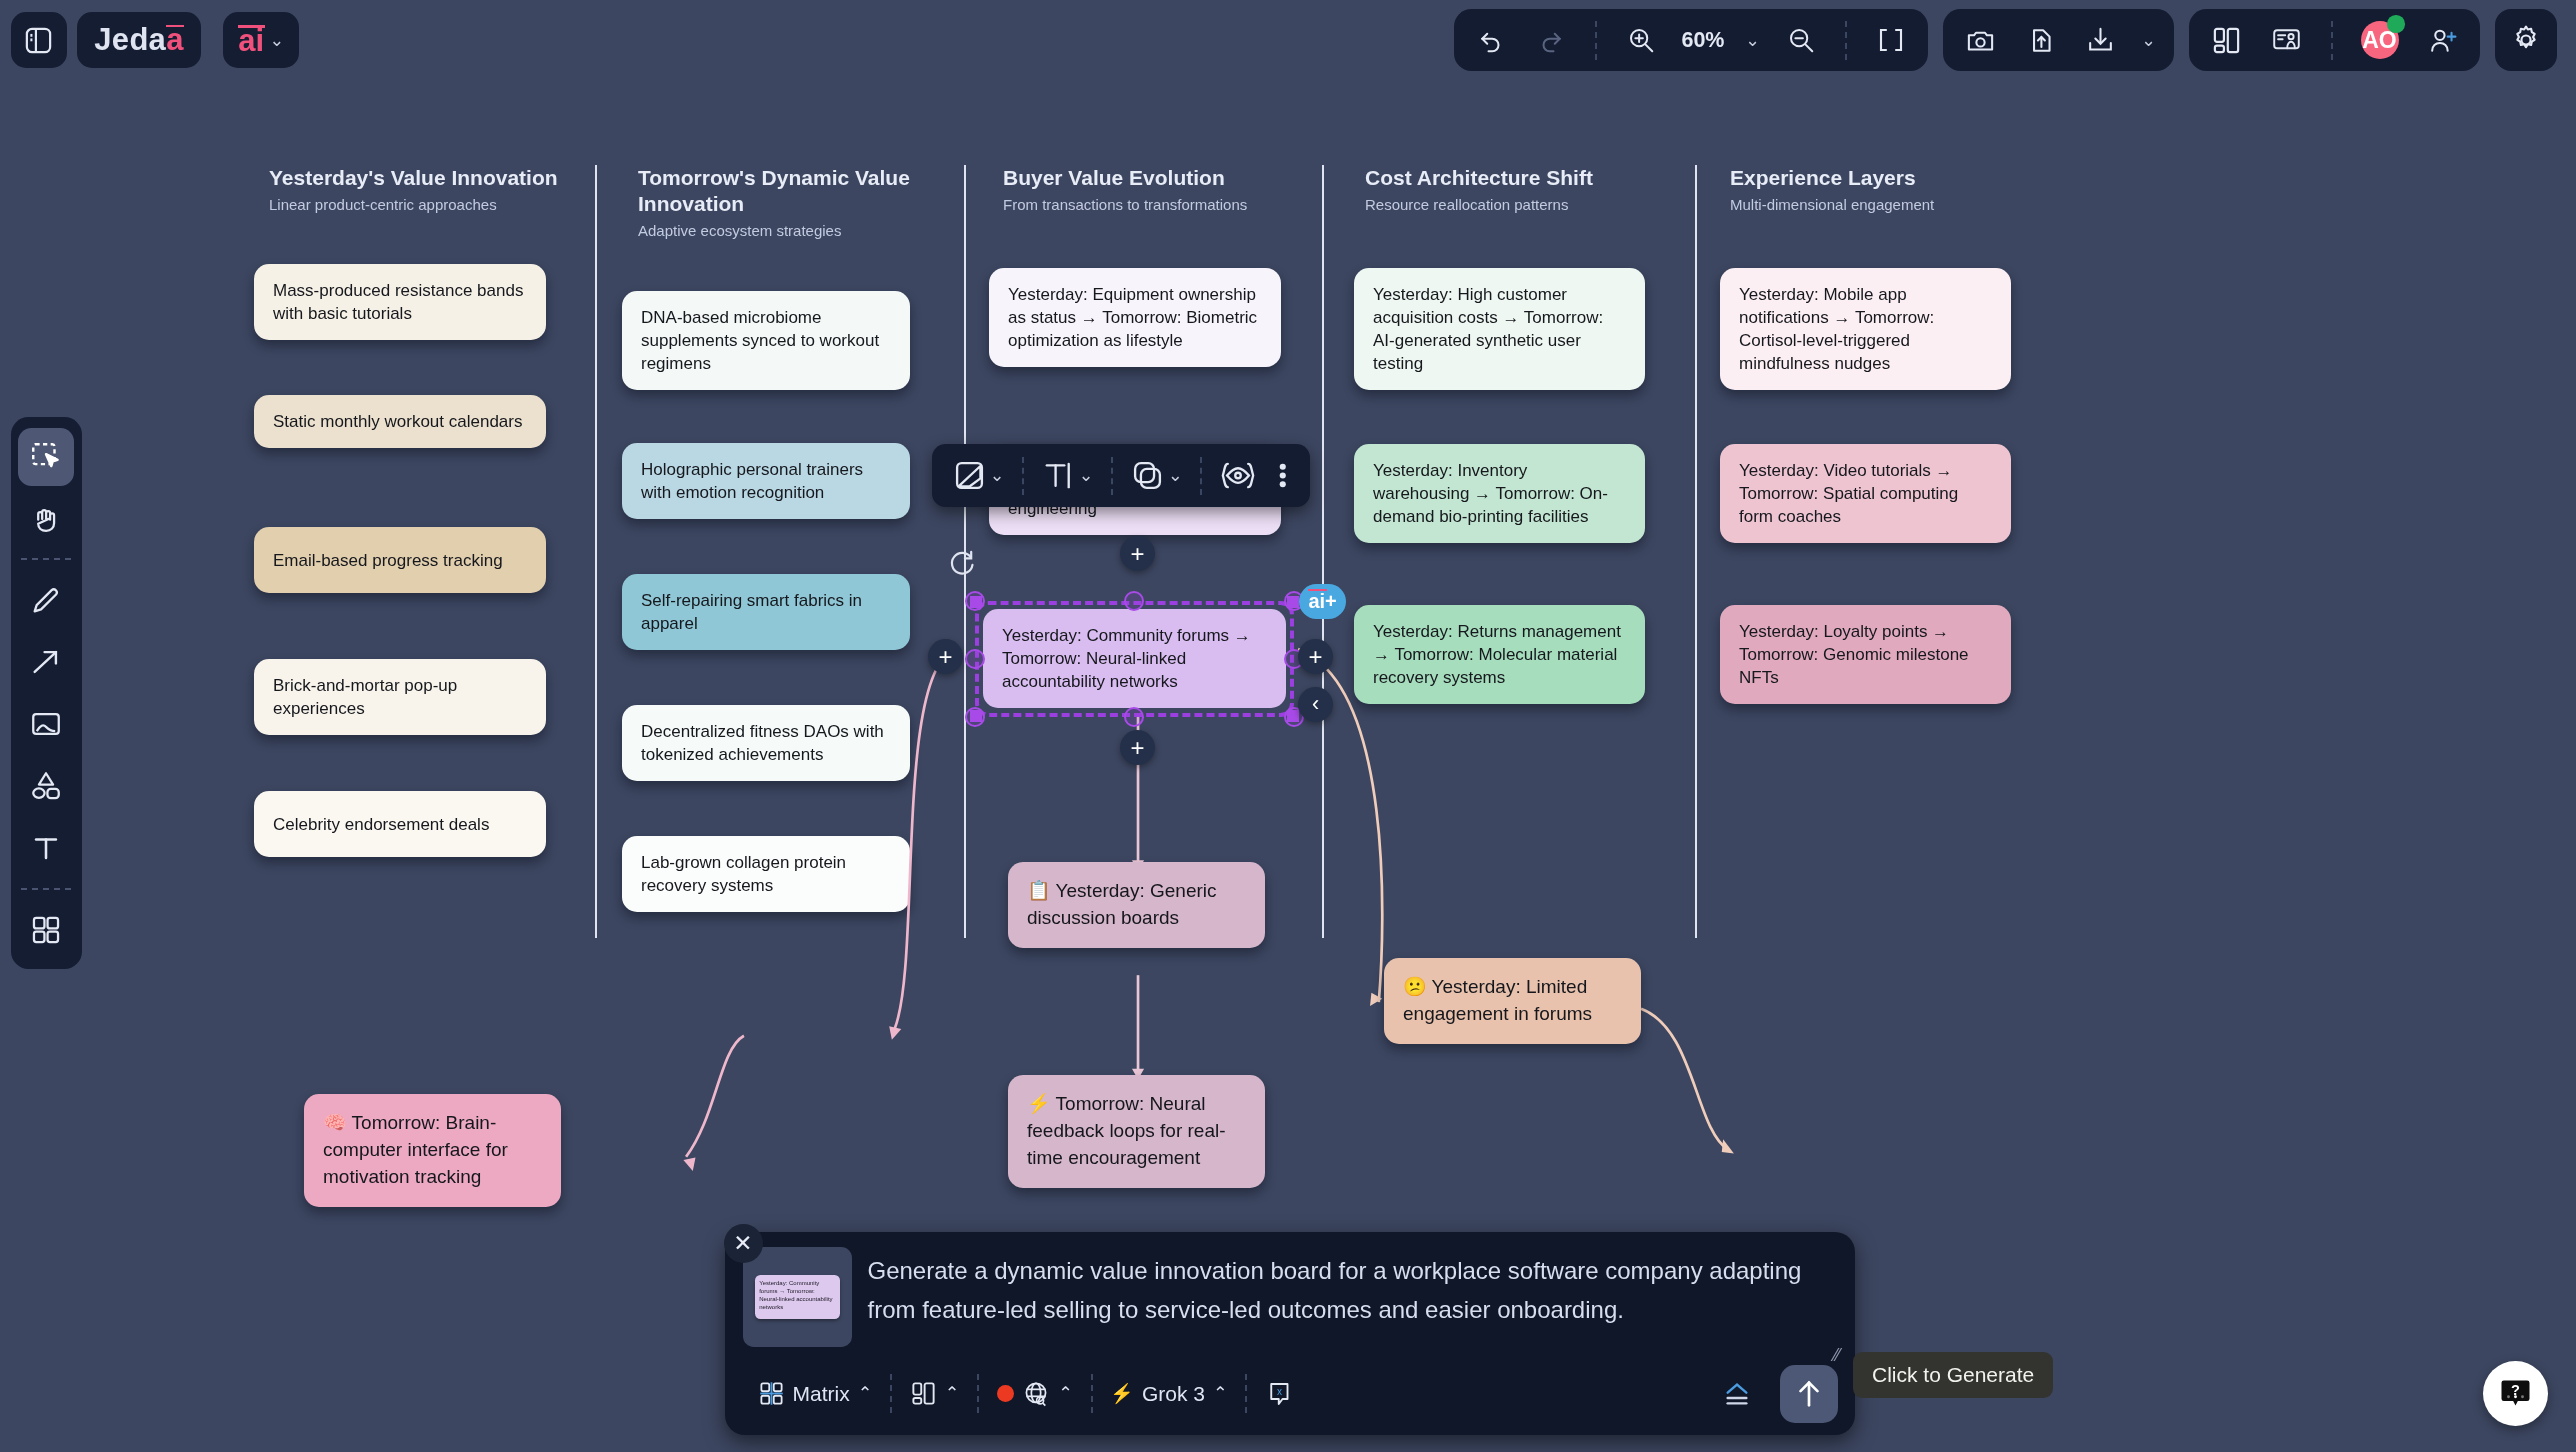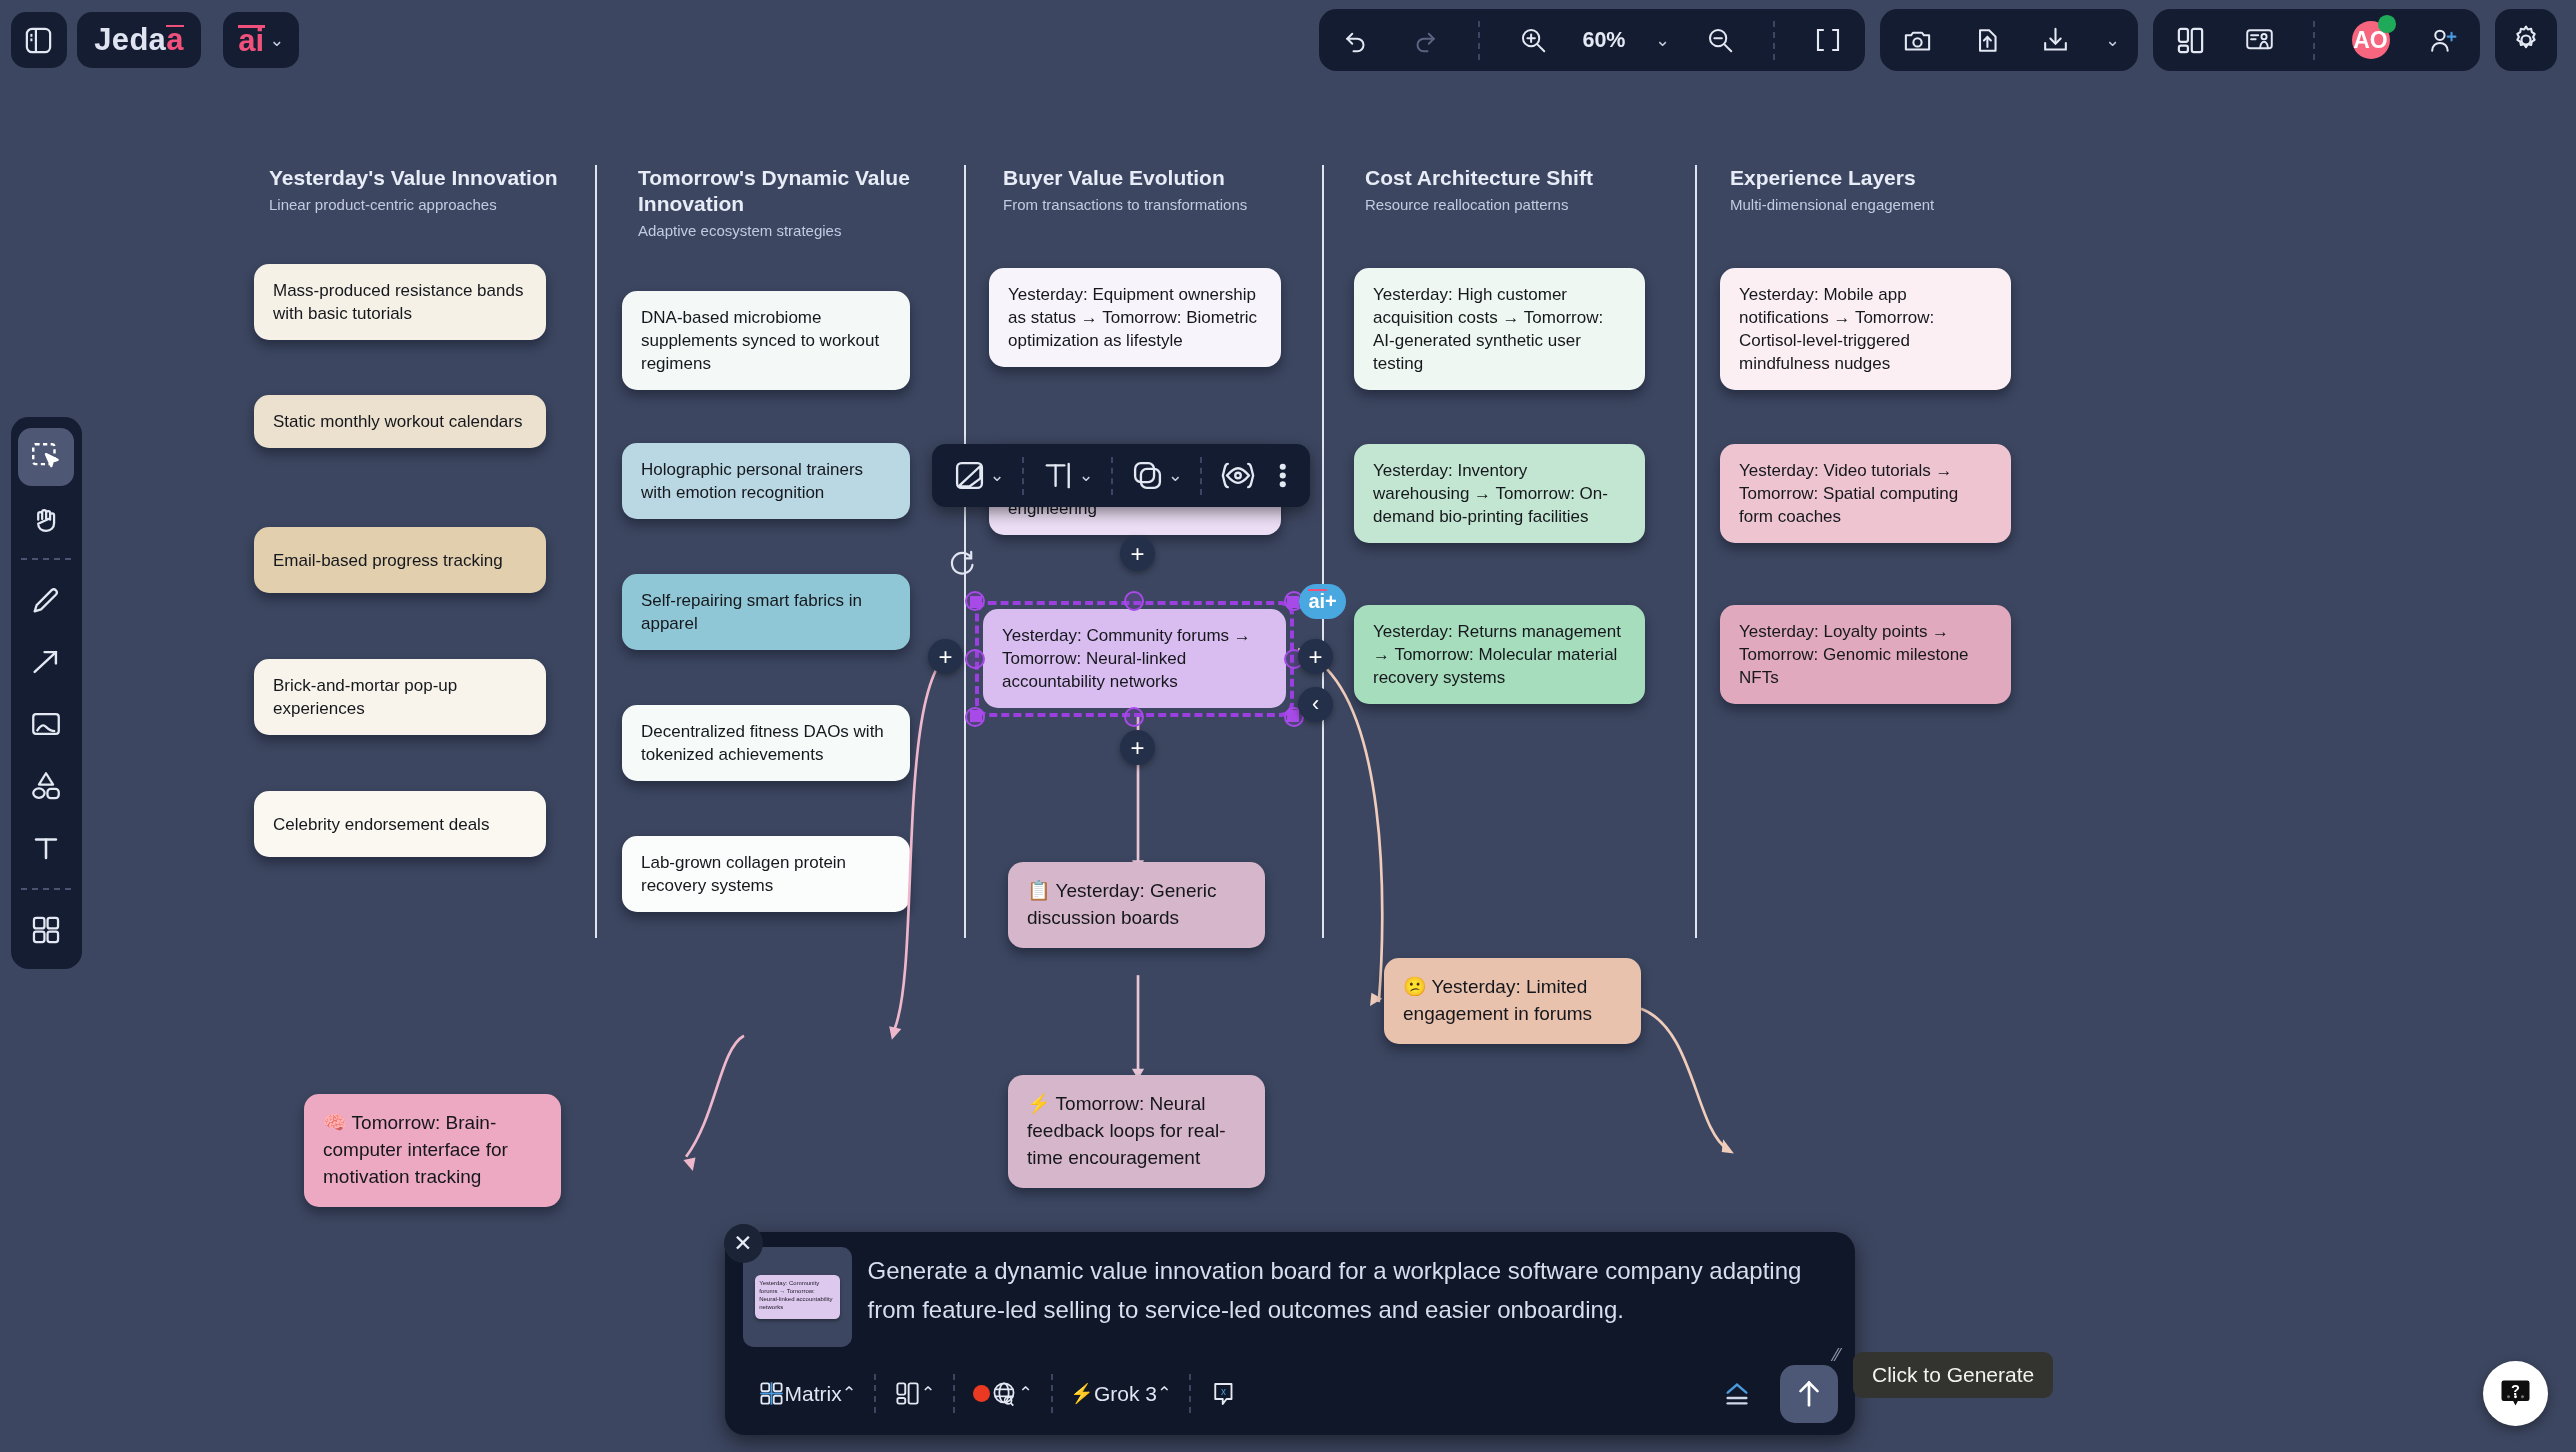--- a/index.html
+++ b/index.html
@@ -34,21 +34,21 @@
   .ai-pill .abar { position:absolute; left:-0.7px; right:-0.7px; top:4px; height:2.7px; background:#f0517c; }
   .chev { font-size: 17.5px; color: #c6cddd; font-weight: 400; }
 
   .tb-center { position: absolute; left: 0; right: 0; top: 52px; text-align: center; pointer-events: none; }
   .board-title { font-size: 30px; color: #e4e9f4; font-weight: 400; letter-spacing: 0.1px; }
   .board-sub { margin-top: 17.5px; font-size: 19px; color: #c7cfe2; font-weight: 400; }
 
   .tb-right { position: absolute; right: 19px; top: 9.4px; display: flex; align-items: center; gap: 15px; }
   .group {
     height: 62px; background: #141c31; border-radius: 17.5px;
-    display: flex; align-items: center; padding: 0 13.5px; gap: 21px;
+    display: flex; align-items: center; padding: 0 13.5px; gap: 12px;
   }
   .ticon { width: 48px; height: 48px; display:flex; align-items:center; justify-content:center; border-radius:9.4px; }
   .vsep { width: 0; border-left: 2px dashed #3b4663; height: 39px; margin: 0 8px; }
   .zoomval { font-size: 21.5px; color: #e4e9f4; font-weight: 700; padding: 0 4px; }
   .gear-btn { width: 62px; height: 62px; border-radius: 16px; background: #141c31; display:flex; align-items:center; justify-content:center; }
   .avatar {
     width: 38px; height: 38px; border-radius: 50%; background: #f8657f;
     color: #fff; font-size: 23px; font-weight: 700;
     display: flex; align-items: center; justify-content: center; position: relative;
   }
@@ -125,21 +125,21 @@
     color: #23202c; font-size: 6px; line-height: 1.35; padding: 4px 4.7px;
     box-shadow: 0 2px 3.4px rgba(0,0,0,.35);
   }
   .thumb-x {
     position: absolute; left: -19px; top: -23px; width: 39px; height: 39px; border-radius: 50%;
     background: #1b2336; color: #e9edf7; font-size: 23px; display: flex; align-items: center; justify-content: center;
   }
   .prompt-text { font-size: 24px; line-height: 1.62; color: #d7deee; padding-top: 5.4px; }
   .resize-grip { position: absolute; right: 15px; top: 113px; color: #8d97ae; font-size: 17.5px; }
   .dock-bar { display: flex; align-items: center; margin-top: 17.5px; gap: 0; }
-  .dock-btn { display: flex; align-items: center; gap: 0; padding: 0 15px; height: 42px; color: #dfe5f3; font-size: 21px; }
+  .dock-btn { display: flex; align-items: center; gap: 8px; padding: 0 15px; height: 42px; color: #dfe5f3; font-size: 21px; }
   .dock-sep { width: 0; border-left: 2px dashed #3b4663; height: 39px; margin: 0 2.7px; }
   .send-btn {
     width: 58px; height: 58px; border-radius: 15px; background: #4c5875;
     display: flex; align-items: center; justify-content: center; margin-left: 12px;
   }
   .tooltip {
     position: absolute; left: 1853px; top: 1352px; background: #33332f; color: #f2f2ef;
     font-size: 21px; padding: 10.8px 19px; border-radius: 9.4px; z-index: 80;
   }
   .help-fab {

